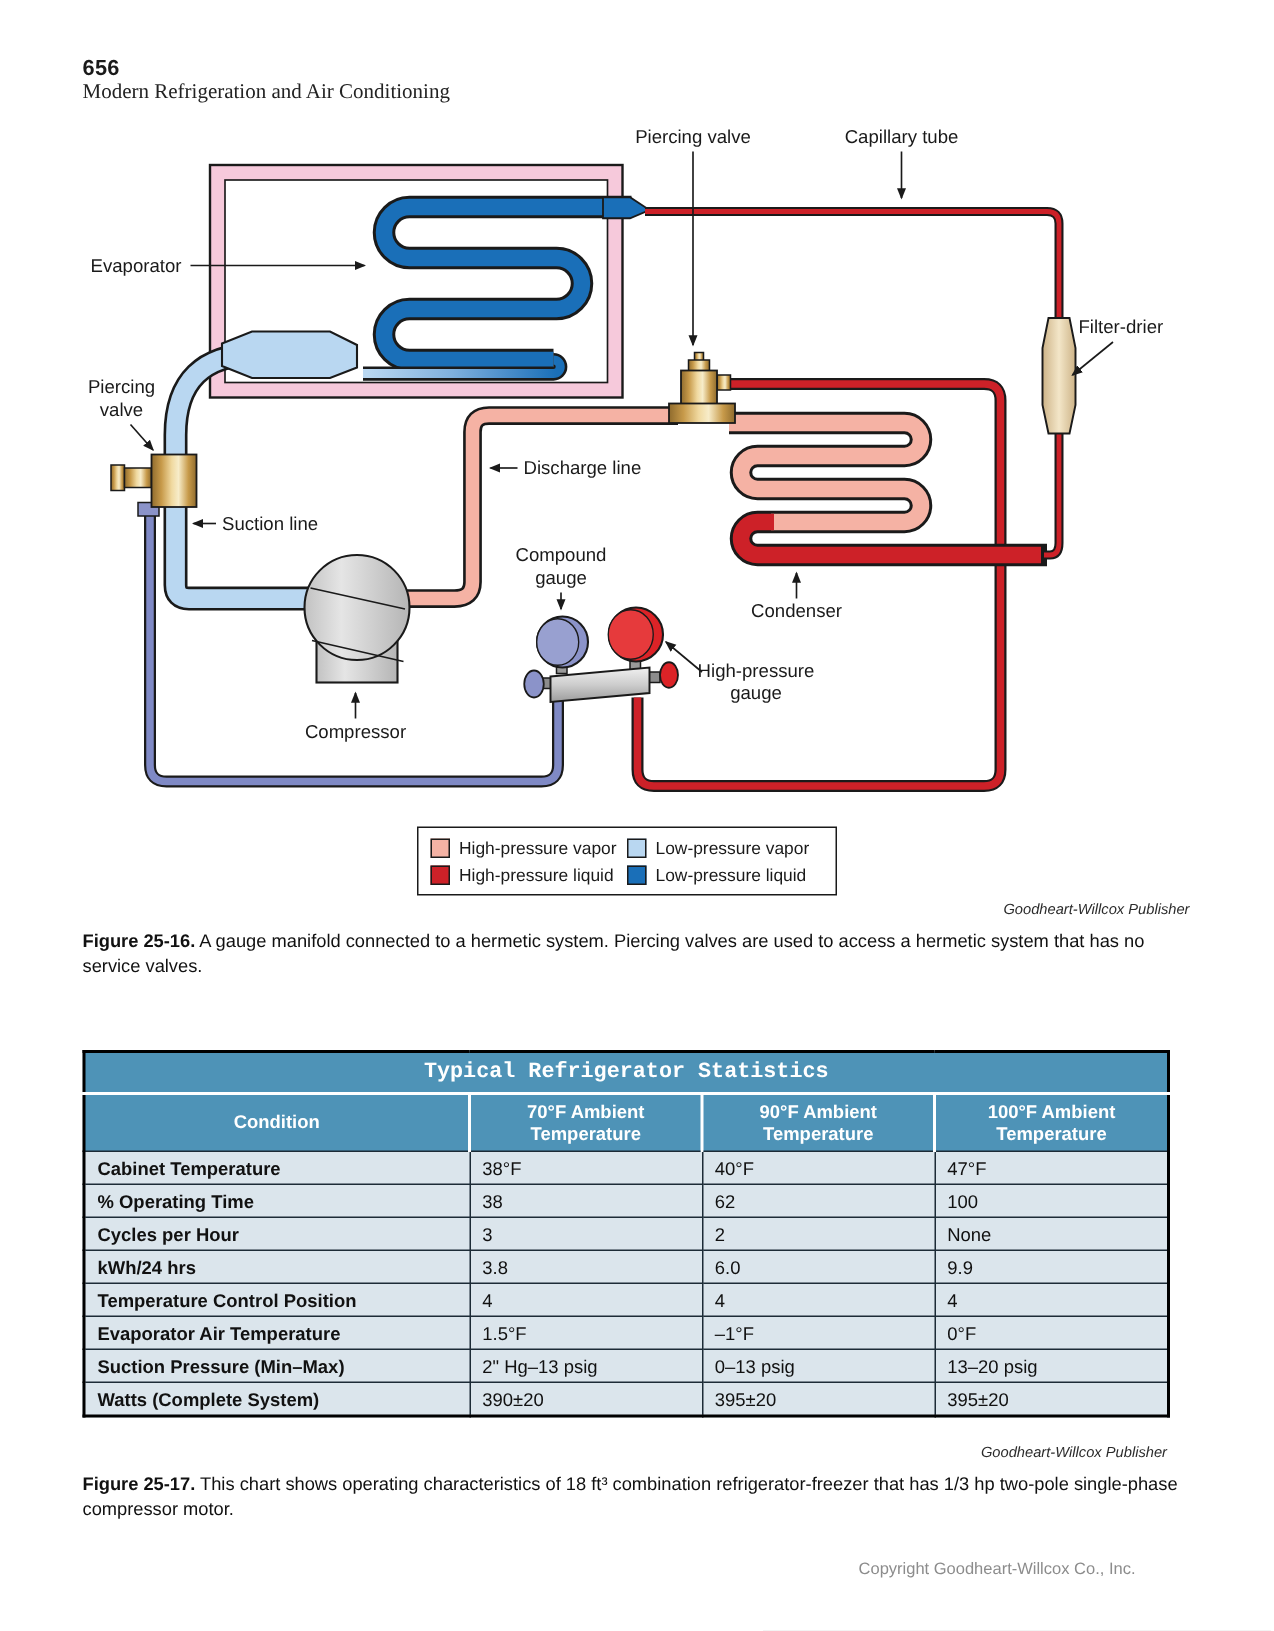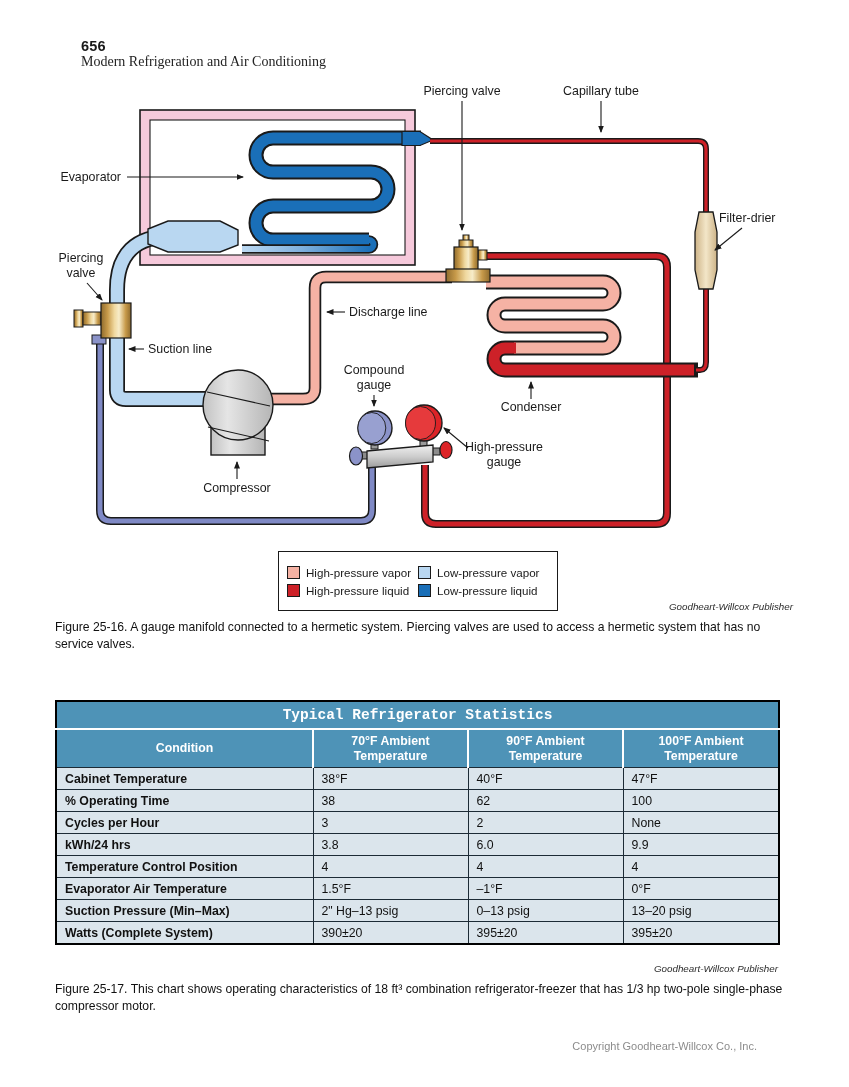--- a/index.html
+++ b/index.html
@@ -1,37 +1,37 @@
 <!DOCTYPE html>
 <html><head>
 <meta charset="utf-8">
 <style>
   html,body{margin:0;padding:0;background:#e9e9e9;}
   .page{position:relative;width:849px;height:1087px;background:#ffffff;margin:0 auto;
         font-family:"Liberation Sans",sans-serif;color:#1a1a1a;overflow:hidden;}
   
   .runhead{position:absolute;left:55px;top:38px;display:flex;align-items:baseline;flex-direction:column;}
   .pagenum{font-weight:bold;font-size:14.5px;letter-spacing:.2px;}
-  .runtitle{font-family:"Liberation Serif",serif;font-size:14px;margin-left:26px;color:#232323;}
+  .runtitle{font-family:"Liberation Serif",serif;font-size:14px;margin-left:0;color:#232323;}
   
   .diagram{position:absolute;left:0;top:0;}
   
-  .legend{position:absolute;left:278px;top:551px;width:280px;height:60px;border:1.6px solid #1a1a1a;
+  .legend{position:absolute;left:278px;top:551px;width:280px;height:46px;border:1.6px solid #1a1a1a;
           background:#fff;box-sizing:border-box;display:grid;grid-template-columns:1fr 1fr;
           align-content:center;row-gap:5px;padding:4px 8px;font-size:11.6px;}
   .legend-item{display:flex;align-items:center;gap:6px;white-space:nowrap;}
   .swatch{width:13px;height:13px;border:1.2px solid #1a1a1a;box-sizing:border-box;flex:0 0 auto;}
   
   .credit{position:absolute;font-style:italic;font-size:9.8px;color:#2b2b2b;text-align:right;}
   .credit1{left:55px;top:601px;width:738px;}
   .credit2{left:55px;top:963px;width:723px;}
   .caption{position:absolute;left:55px;width:742px;font-size:12.2px;line-height:1.42;color:#111;}
   .caption1{top:619px;}
   .caption2{top:981px;}
-  .figlabel{font-weight:normal;}
+  .figlabel{font-weight:bold;}
   .copyright{position:absolute;left:37px;top:1040px;width:720px;text-align:right;
              font-size:11px;color:#8c8c8c;}
   
   .stats-wrap{position:absolute;left:55px;top:700px;}
   table.stats{border-collapse:collapse;table-layout:fixed;width:723px;background:#dbe5ec;
               border:2.2px solid #000;}
   table.stats td,table.stats th{box-sizing:border-box;}
   .t-title{background:#4e93b7;color:#fff;font-weight:bold;font-size:14.5px;text-align:center;
            padding:5px 4px;border-bottom:2.5px solid #fff;font-family:Liberation Mono, monospace;}
   thead th{background:#4e93b7;color:#fff;font-weight:bold;font-size:12.3px;text-align:center;

